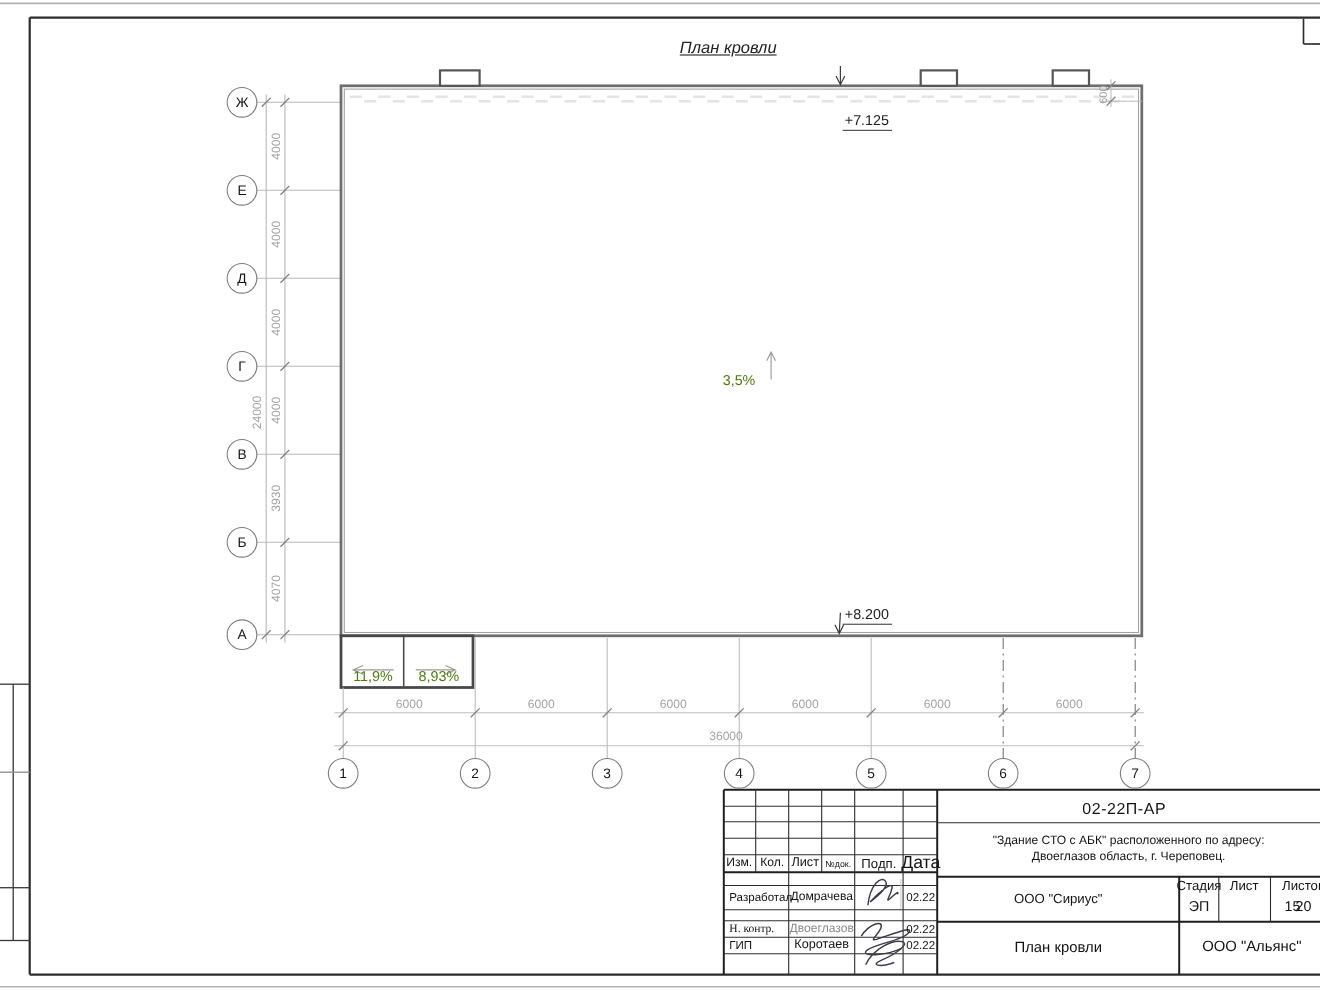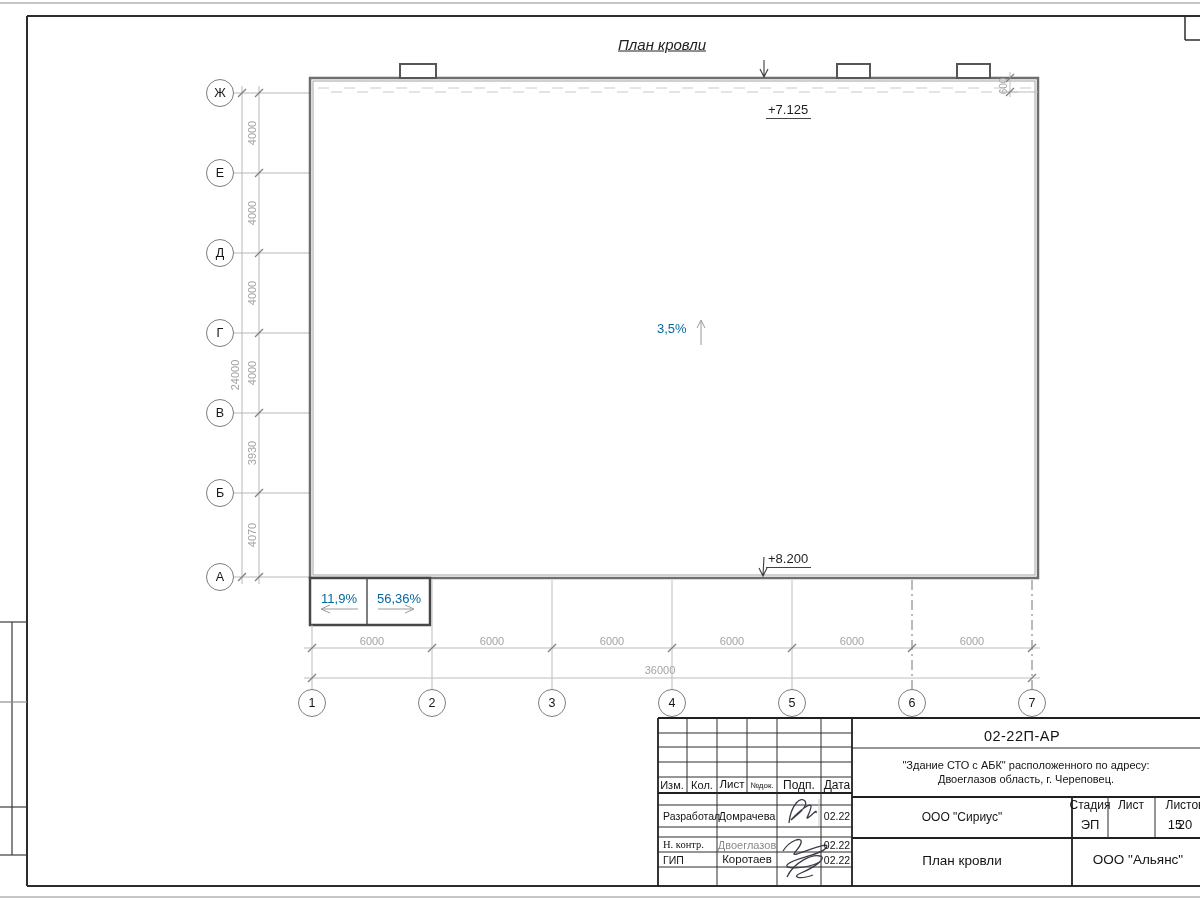--- a/index.html
+++ b/index.html
@@ -9,21 +9,21 @@
   .c{transform:translate(-50%,-50%);}
   .rot{transform:translate(-50%,-50%) rotate(-90deg);}
   .dim{color:#a3a3a3;font-size:11px;}
   .axis-circle{position:absolute;width:26px;height:26px;border:1.3px solid #7d7d7d;border-radius:50%;
     background:#fff;display:flex;align-items:center;justify-content:center;
     font-size:12.5px;color:#161616;transform:translate(-50%,-50%);z-index:3;}
   .lw{position:absolute;left:0;top:0;z-index:1;}
   .txt-layer{position:absolute;left:0;top:0;width:100%;height:100%;z-index:2;}
   .drawing-title{font-size:15px;font-style:italic;text-decoration:underline;color:#222;}
   .elev{font-size:13px;color:#1f1f1f;border-bottom:1.2px solid #444;padding:0 3px 2px 2px;}
-  .slope{font-size:13px;color:#0369a1;}
+  .slope{font-size:13px;color:#4d7c0f;margin-top:17px;}
   .tb{color:#141414;}
 </style>
 </head>
 <body>
 
 <div id="sheet">
 
   <svg class="lw" width="1200" height="900">
 
     <line x1="0" y1="3" x2="1200" y2="3" stroke="#b2b2b2" stroke-width="1.5"></line>
@@ -170,21 +170,21 @@
 
   <div class="txt-layer">
 
     <div class="t c drawing-title" style="left:662px;top:44px;">План кровли</div>
 
     <div class="t elev" style="left:766px;top:55px;margin-top:48px;">+7.125</div>
     <div class="t elev" style="left:766px;top:552px;">+8.200</div>
 
     <div class="t slope" style="left:657px;top:322px;">3,5%</div>
     <div class="t c slope" style="left:339px;top:598px;">11,9%</div>
-    <div class="t c slope" style="left:399px;top:598px;">56,36%</div>
+    <div class="t c slope" style="left:399px;top:598px;">8,93%</div>
 
     <div class="t rot dim" style="left:1004px;top:86px;font-size:10px;">600</div>
 
     <div class="axis-circle" style="left:220px;top:93px;">Ж</div>
     <div class="axis-circle" style="left:220px;top:173px;">Е</div>
     <div class="axis-circle" style="left:220px;top:253px;">Д</div>
     <div class="axis-circle" style="left:220px;top:333px;">Г</div>
     <div class="axis-circle" style="left:220px;top:413px;">В</div>
     <div class="axis-circle" style="left:220px;top:493px;">Б</div>
     <div class="axis-circle" style="left:220px;top:577px;">А</div>
@@ -215,21 +215,21 @@
 
     <div class="t c tb" style="left:1022px;top:736px;font-size:14.5px;letter-spacing:0.5px;">02-22П-АР</div>
     <div class="t c tb" style="left:1026px;top:765px;font-size:11px;">"Здание СТО с АБК" расположенного по адресу:</div>
     <div class="t c tb" style="left:1026px;top:779px;font-size:11px;">Двоеглазов область, г. Череповец.</div>
 
     <div class="t c tb" style="left:672px;top:785px;font-size:11px;">Изм.</div>
     <div class="t c tb" style="left:702px;top:785px;font-size:11px;">Кол.</div>
     <div class="t c tb" style="left:732px;top:785px;font-size:11.5px;">Лист</div>
     <div class="t c tb" style="left:762px;top:786px;font-size:8px;">№док.</div>
     <div class="t c tb" style="left:799px;top:785px;font-size:12px;">Подп.</div>
-    <div class="t c tb" style="left:837px;top:785px;font-size:12px;">Дата</div>
+    <div class="t c tb" style="left:837px;top:785px;font-size:16px;">Дата</div>
 
     <div class="t tb" style="left:663px;top:811px;font-size:10.5px;">Разработал</div>
     <div class="t c tb" style="left:747px;top:816px;font-size:11px;">Домрачева</div>
     <div class="t c tb" style="left:837px;top:816px;font-size:10.5px;">02.22</div>
 
     <div class="t tb" style="left:663px;top:840px;font-size:10.5px;font-family:Liberation Serif, serif;">Н. контр.</div>
     <div class="t c tb" style="left:747px;top:845px;font-size:11px;color:#8a8a8a;">Двоеглазов</div>
     <div class="t c tb" style="left:837px;top:845px;font-size:10.5px;">02.22</div>
 
     <div class="t tb" style="left:663px;top:855px;font-size:10.5px;">ГИП</div>

